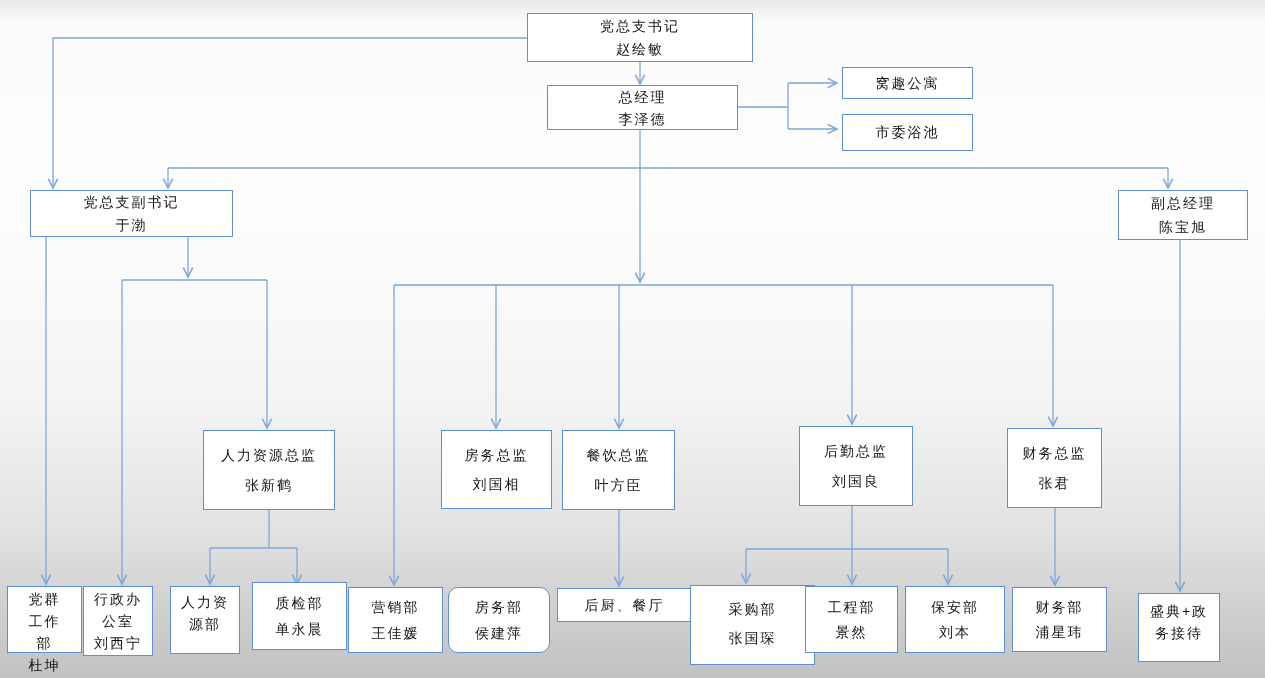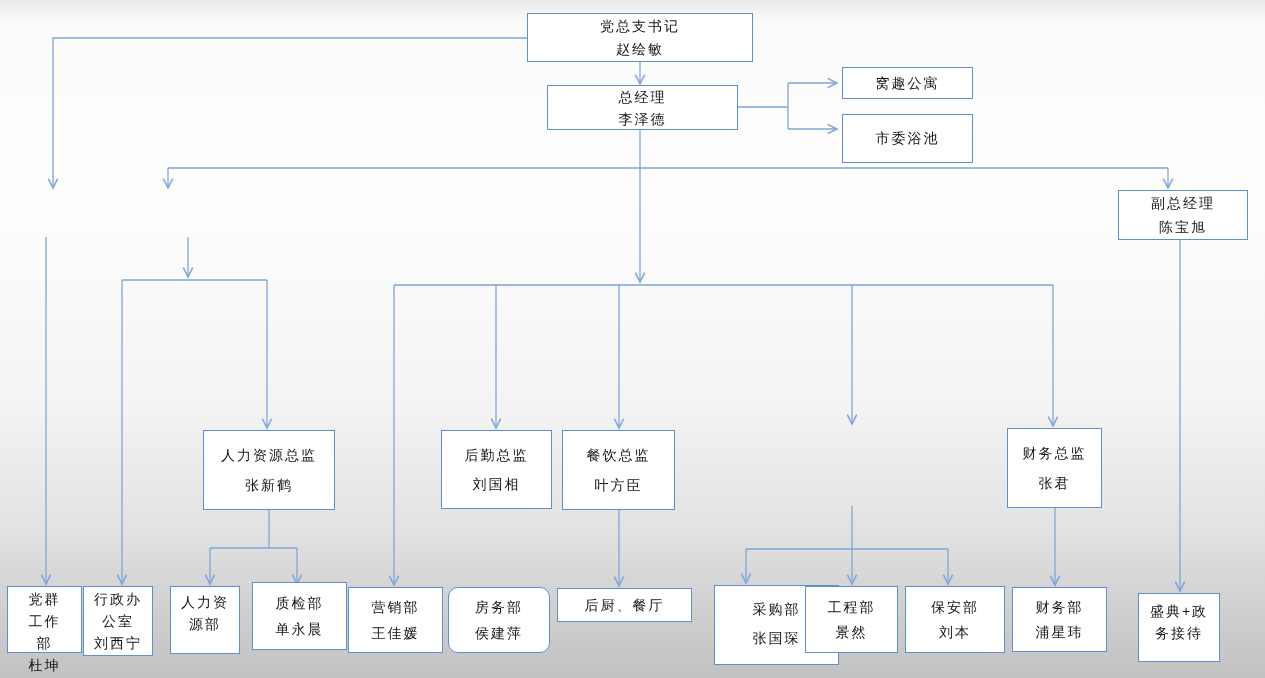--- a/index.html
+++ b/index.html
@@ -76,40 +76,48 @@
     <span>党总支书记</span>
     <span>赵绘敏</span>
   </div>
   <div class="node" style="left:547px;top:85px;width:191px;height:45px;line-height:22px;">
     <span>总经理</span>
     <span>李泽德</span>
   </div>
   <div class="node" style="left:842px;top:67px;width:131px;height:32px;">
     <span>窝趣公寓</span>
   </div>
-  <div class="node" style="left:842px;top:114px;width:131px;height:49px;align-items:center;">
+  <div class="node" style="left:842px;top:114px;width:131px;height:37px;align-items:center;">
     <span>市委浴池</span>
   </div>
 
+  <div class="node" style="left:30px;top:190px;width:203px;height:47px;">
+    <span>党总支副书记</span>
+    <span>于渤</span>
+  </div>
   <div class="node" style="left:1118px;top:190px;width:130px;height:50px;line-height:24px;">
     <span>副总经理</span>
     <span>陈宝旭</span>
   </div>
 
   <div class="node even" style="left:203px;top:430px;width:132px;height:80px;">
     <span>人力资源总监</span>
     <span>张新鹤</span>
   </div>
   <div class="node even" style="left:441px;top:430px;width:111px;height:79px;">
-    <span>后勤总监</span>
+    <span>房务总监</span>
     <span>刘国相</span>
   </div>
   <div class="node even" style="left:562px;top:430px;width:113px;height:80px;">
     <span>餐饮总监</span>
     <span>叶方臣</span>
+  </div>
+  <div class="node even" style="left:799px;top:426px;width:114px;height:80px;">
+    <span>后勤总监</span>
+    <span>刘国良</span>
   </div>
   <div class="node even" style="left:1007px;top:428px;width:95px;height:80px;">
     <span>财务总监</span>
     <span>张君</span>
   </div>
 
   <div class="node wrap3" style="left:7px;top:586px;width:75px;height:67px;padding:1px 15px;">
     <span>党群工作部</span>
     <span>杜坤</span>
   </div>
@@ -128,21 +136,21 @@
     <span>营销部</span>
     <span>王佳媛</span>
   </div>
   <div class="node even" style="left:448px;top:587px;width:102px;height:66px;border-radius:10px;">
     <span>房务部</span>
     <span>侯建萍</span>
   </div>
   <div class="node" style="left:557px;top:588px;width:135px;height:34px;">
     <span>后厨、餐厅</span>
   </div>
-  <div class="node even" style="left:690px;top:585px;width:125px;height:80px;justify-content:flex-start;padding-top:9px;line-height:29px;margin-left:24px;">
+  <div class="node even" style="left:690px;top:585px;width:125px;height:80px;justify-content:flex-start;padding-top:9px;line-height:29px;">
     <span>采购部</span>
     <span>张国琛</span>
   </div>
   <div class="node even" style="left:805px;top:586px;width:93px;height:67px;">
     <span>工程部</span>
     <span>景然</span>
   </div>
   <div class="node even" style="left:905px;top:586px;width:100px;height:67px;">
     <span>保安部</span>
     <span>刘本</span>

